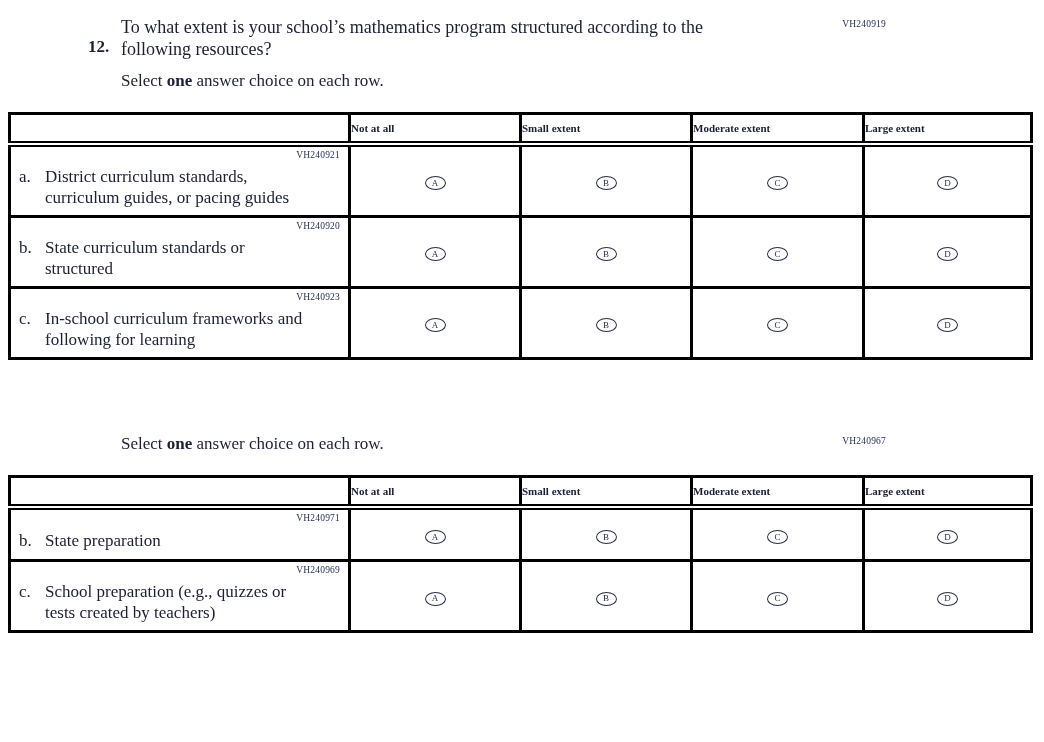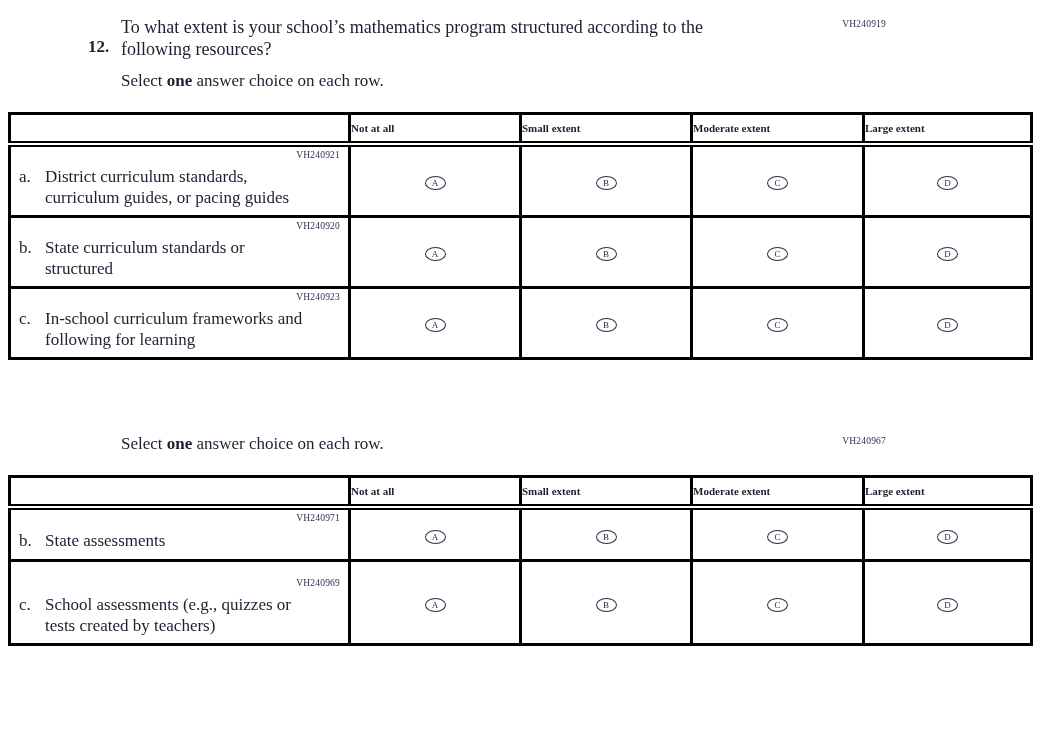--- a/index.html
+++ b/index.html
@@ -65,21 +65,21 @@
     width: 21px; height: 14px;
     border: 1.4px solid #2a2f45; border-radius: 50%;
     font-size: 9px; line-height: 1; color: #2a2f45;
     cursor: pointer; background: #fff;
   }
 
   
   .t1 .datarow .labelwrap, .t1 .datarow { height: 62px; }
   .t2 .rowA .labelwrap, .t2 .rowA { height: 45px; }
   .t2 .rowB .labelwrap, .t2 .rowB { height: 43px; }
-  .t2 .rowC .labelwrap, .t2 .rowC { height: 62px; margin-top: 13px; }
+  .t2 .rowC .labelwrap, .t2 .rowC { height: 62px; }
 </style>
 </head>
 <body>
 
 <div class="page">
 
   <div class="question q12">
     <span class="qcode">VH240919</span>
     <div class="qrow">
       <span class="qnum">12.</span>
@@ -183,38 +183,38 @@
       <th>Moderate extent</th>
       <th>Large extent</th>
     </tr>
     <tr class="rowB">
       <td class="labelcell">
         <div class="labelwrap">
           <div class="rowcode">VH240971</div>
           <div class="labelbody">
             <div class="labelflex">
               <span class="rowletter">b.</span>
-              <span class="rowlabel">State assessments</span>
+              <span class="rowlabel">State preparation</span>
             </div>
           </div>
         </div>
       </td>
       <td class="optcell"><span class="bubble">A</span></td>
       <td class="optcell"><span class="bubble">B</span></td>
       <td class="optcell"><span class="bubble">C</span></td>
       <td class="optcell"><span class="bubble">D</span></td>
     </tr>
     <tr class="rowC">
       <td class="labelcell">
         <div class="labelwrap">
           <div class="rowcode">VH240969</div>
           <div class="labelbody">
             <div class="labelflex">
               <span class="rowletter">c.</span>
-              <span class="rowlabel">School assessments (e.g., quizzes or
+              <span class="rowlabel">School preparation (e.g., quizzes or
 tests created by teachers)</span>
             </div>
           </div>
         </div>
       </td>
       <td class="optcell"><span class="bubble">A</span></td>
       <td class="optcell"><span class="bubble">B</span></td>
       <td class="optcell"><span class="bubble">C</span></td>
       <td class="optcell"><span class="bubble">D</span></td>
     </tr>

